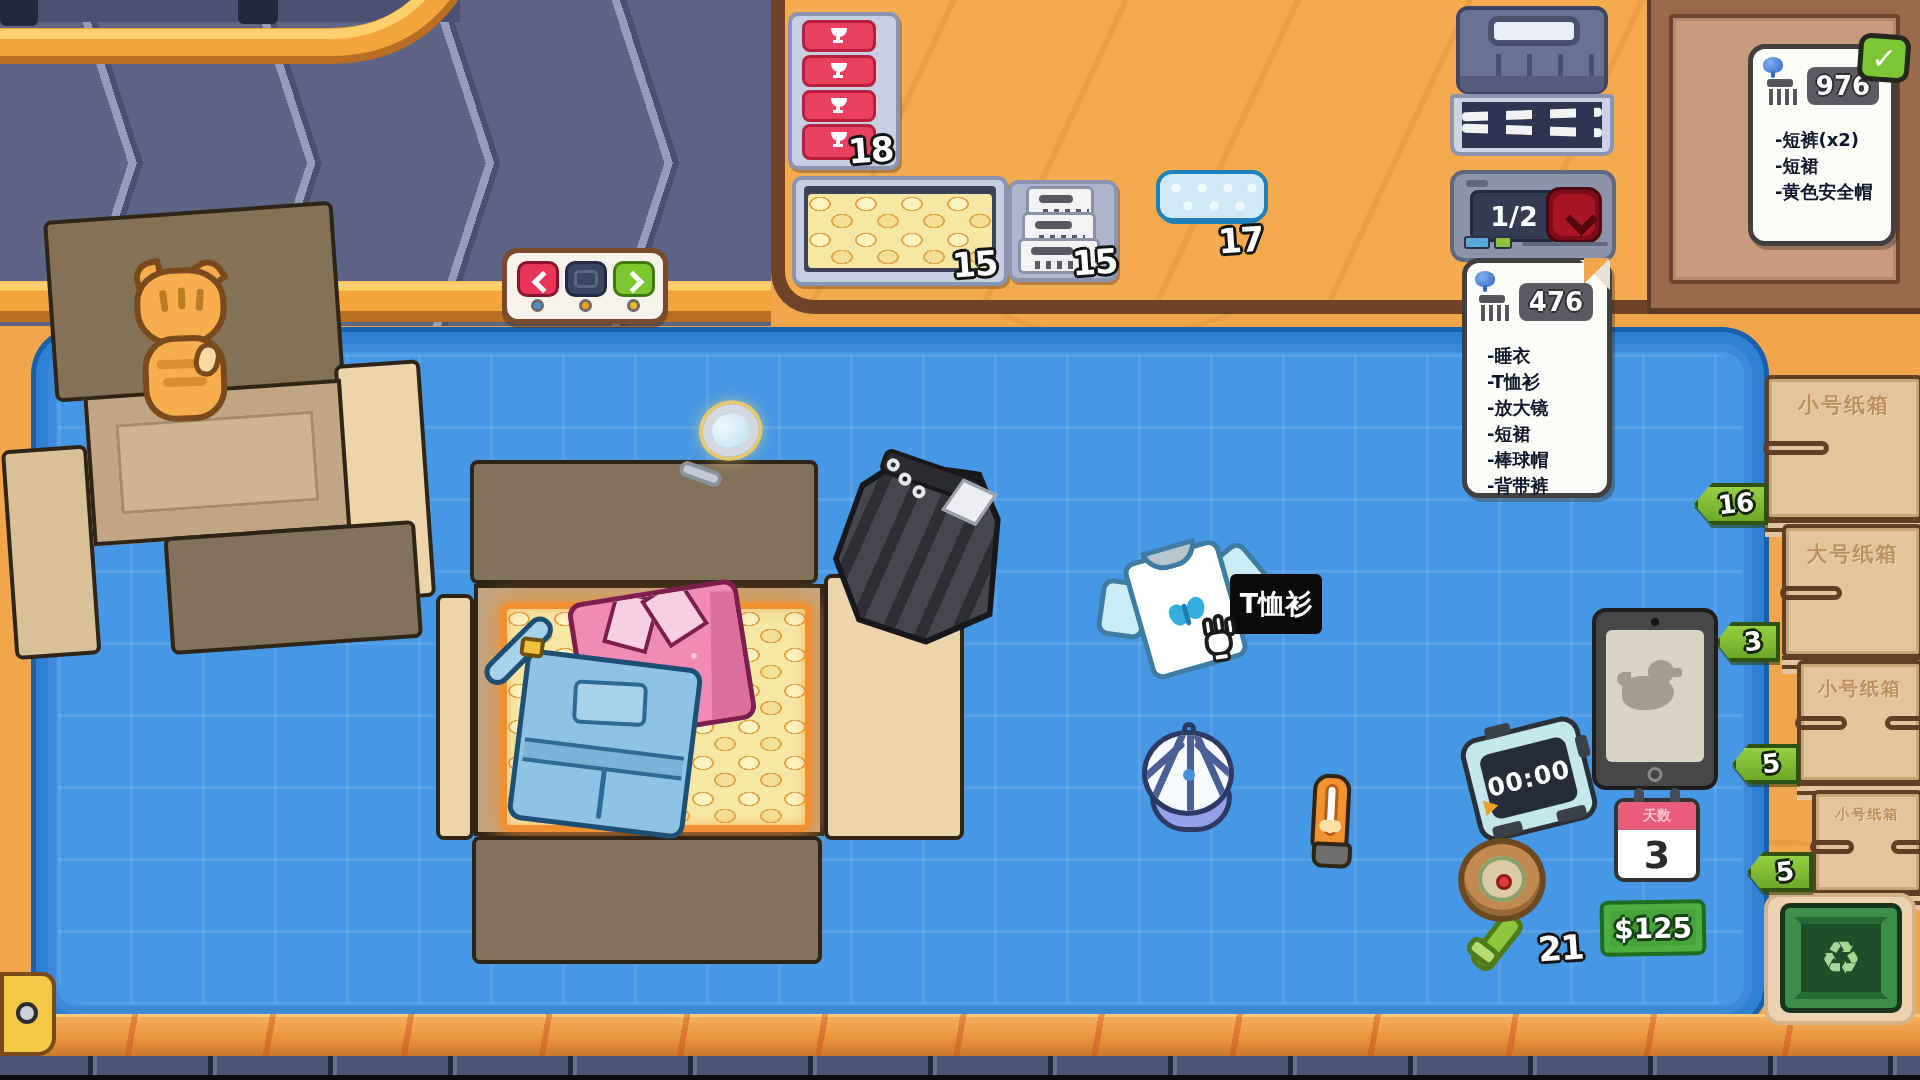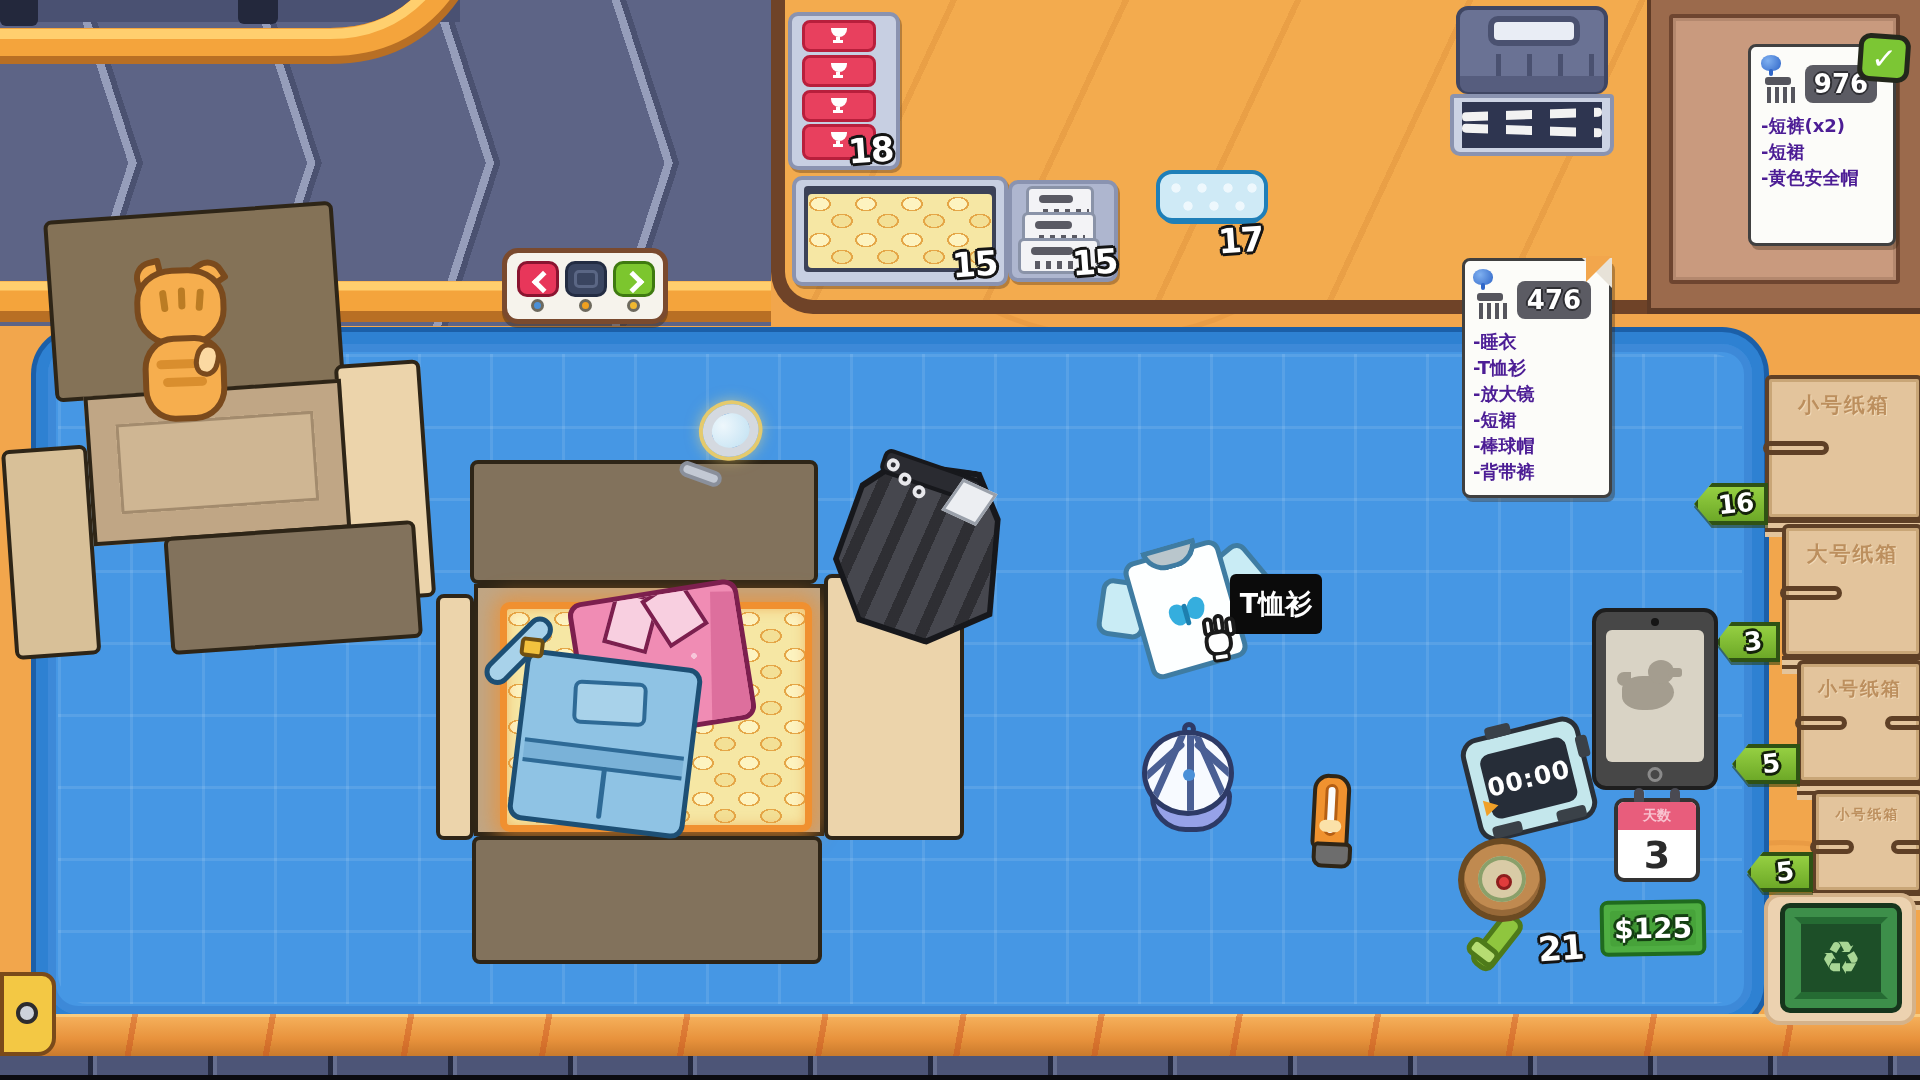--- a/index.html
+++ b/index.html
@@ -63,31 +63,31 @@
   .chev-down{position:absolute;left:17px;top:14px;width:16px;height:16px;border-right:7px solid #57060f;border-bottom:7px solid #57060f;transform:rotate(45deg);}
   .led{position:absolute;bottom:9px;height:9px;border-radius:3px;}
 
   
   .corkboard{left:1647px;top:0;width:273px;height:314px;background:#9060431;}
   .cork-frame{position:absolute;inset:0;background:#9b6a4c;border-left:4px solid #5f3b26;border-bottom:6px solid #5f3b26;box-sizing:border-box;}
   .cork-inner{position:absolute;left:22px;top:14px;right:20px;bottom:30px;background:#c99a7e;border:4px solid #6e4530;border-radius:4px;
     box-shadow:inset 0 0 0 3px #b4886e;}
 
   
-  .note{background:#fcfcf9;border:3px solid #404040;border-radius:8px;box-shadow:3px 4px 0 rgba(60,40,20,.35);box-sizing:border-box;}
+  .note{background:#fcfcf9;border:5px solid #404040;border-radius:17px;box-shadow:3px 4px 0 rgba(60,40,20,.35);box-sizing:border-box;}
   .pin{position:absolute;width:20px;height:16px;background:radial-gradient(circle at 35% 35%,#7fb0f0,#2f66c8);border-radius:50% 50% 45% 45%;}
   .pin:after{content:"";position:absolute;left:8px;top:14px;width:4px;height:7px;background:#2f66c8;border-radius:2px;}
   .barcode{position:absolute;width:34px;height:26px;}
   .barcode .cap{position:absolute;left:0;top:0;width:26px;height:8px;background:#55555d;border-radius:3px;}
   .barcode .bars{position:absolute;left:2px;top:10px;width:32px;height:16px;
      background:repeating-linear-gradient(90deg,#55555d 0 4px,transparent 4px 8px);}
   .points{position:absolute;background:#5b5b63;color:#fff;font-weight:900;border-radius:8px;
      display:flex;align-items:center;justify-content:center;
      text-shadow:-2px 0 #2e2e33,2px 0 #2e2e33,0 2px #2e2e33,0 -2px #2e2e33;}
-  .note-list{position:absolute;margin:0;padding:0;list-style:none;color:#4c1d95;font-weight:700;}
+  .note-list{position:absolute;margin:12px;padding:0;list-style:none;color:#0f172a;font-weight:700;}
   .note-list li{line-height:1.45;}
   .dogear{position:absolute;right:-3px;top:-3px;width:0;height:0;border-style:solid;border-width:0 30px 30px 0;border-color:transparent #e7e2d8 transparent transparent;}
   .dogear:after{content:"";position:absolute;left:4px;top:-2px;width:0;height:0;border-style:solid;border-width:26px 26px 0 0;border-color:#f2a64c transparent transparent transparent;}
   .checkstamp{background:#7cc634;border:5px solid #23271c;border-radius:12px;color:#fff;font-weight:900;font-size:30px;
      display:flex;align-items:center;justify-content:center;transform:rotate(4deg);box-sizing:border-box;}
 
   
   .navpanel{background:#f6f3ec;border:5px solid #7a4a2e;border-radius:16px;box-sizing:border-box;box-shadow:0 4px 0 rgba(70,45,20,.45);}
   .navbtn{position:absolute;top:8px;width:42px;height:36px;border-radius:10px;box-sizing:border-box;}
   .navbtn.red{background:#e8365a;border:3px solid #8a1430;}
@@ -327,20 +327,32 @@
     <div class="abs" style="left:10px;top:44px;width:128px;height:22px;background:repeating-linear-gradient(90deg,transparent 0 26px,#4a5170 26px 31px);"></div>
     <div class="machine-lip"></div>
   </div>
   <div class="machine-body abs" style="left:1450px;top:94px;width:164px;height:62px;">
     <div class="machine-win">
       <div class="shred" style="top:8px;transform:rotate(-2deg);"></div>
       <div class="shred" style="top:24px;transform:rotate(2deg);"></div>
     </div>
   </div>
 
+  <div class="pager abs" style="left:1450px;top:170px;width:166px;height:92px;">
+    <div class="abs" style="left:12px;top:6px;width:22px;height:7px;background:#5f6781;border-radius:4px;"></div>
+    <div class="pager-screen">1/2</div>
+    <div class="pager-btn">
+      <div class="inner">
+          <span class="chev-down"></span>
+        </div>
+    </div>
+    <div class="led" style="left:10px;width:22px;background:#5aa8d8;border:2px solid #2c3248;"></div>
+    <div class="led" style="left:40px;width:14px;background:#8cc63e;border:2px solid #2c3248;"></div>
+    <div class="abs" style="left:68px;bottom:12px;width:86px;height:4px;background:#5f6781;border-radius:2px;"></div>
+  </div>
 
   <div class="corkboard abs">
     <div class="cork-frame"></div>
     <div class="cork-inner"></div>
   </div>
   <div class="note abs" style="left:1748px;top:44px;width:148px;height:202px;">
     <span class="pin" style="left:10px;top:8px;"></span>
     <span class="barcode" style="left:14px;top:30px;">
         <span class="cap"></span>
         <span class="bars"></span>

